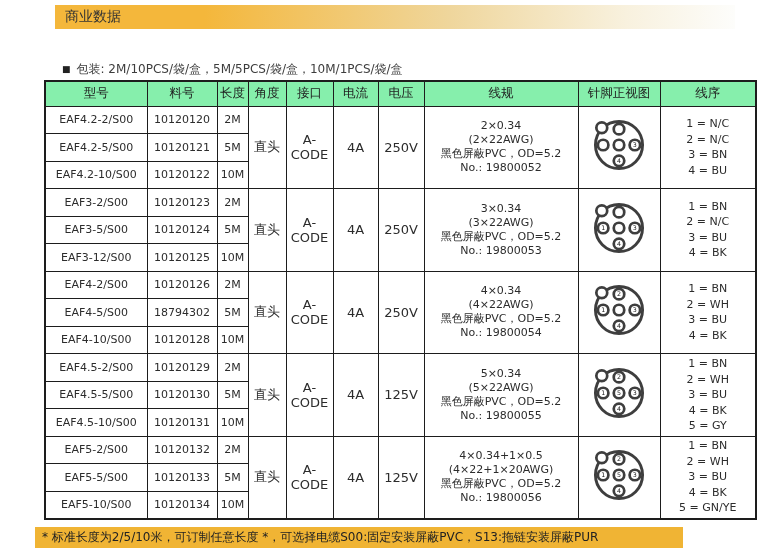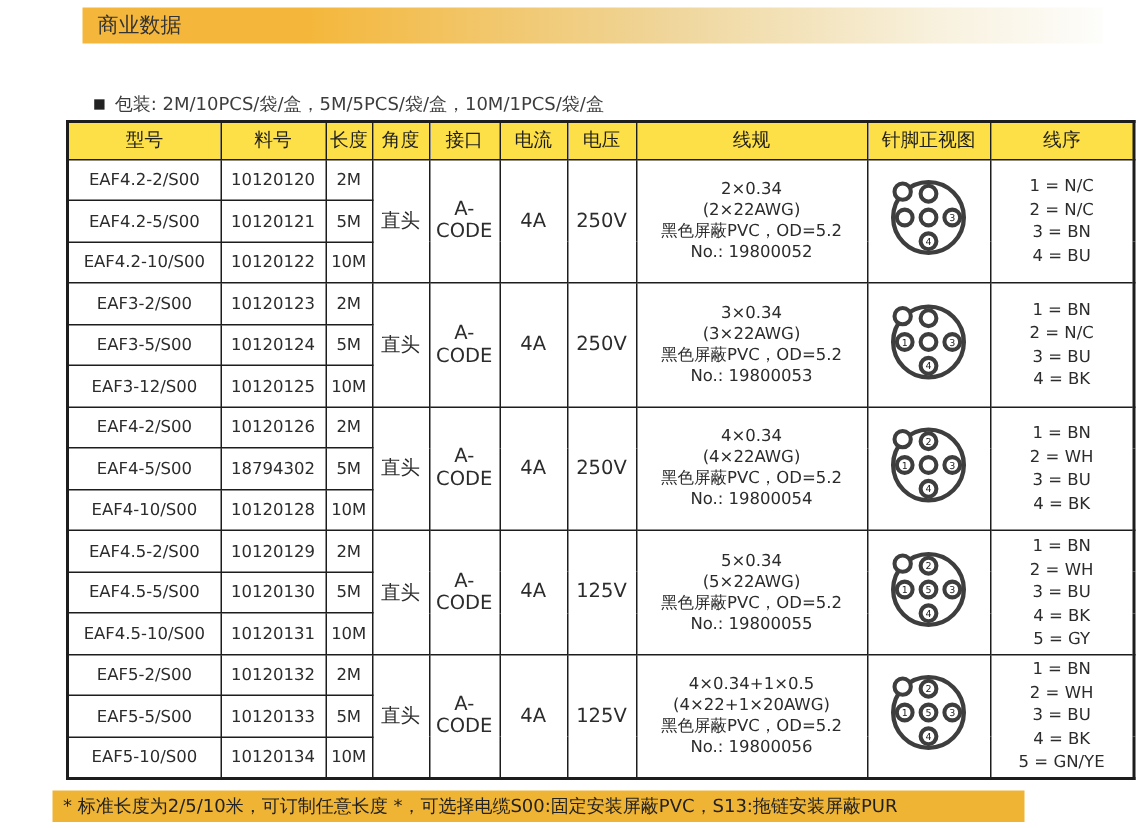--- a/index.html
+++ b/index.html
@@ -20,21 +20,21 @@
   table.product {
     position: absolute; left: 44px; top: 80px;
     border-collapse: collapse; table-layout: fixed;
     border: 2px solid #1d1d1d;
   }
   table.product th, table.product td {
     border: 1px solid #1d1d1d; text-align: center; vertical-align: middle;
     padding: 0; color: #2c2c2c; overflow: hidden;
   }
   table.product thead th {
-    background: #fde047; height: 25px; font-size: 12.5px; font-weight: normal; color: #1e1e1e;
+    background: #86efac; height: 25px; font-size: 12.5px; font-weight: normal; color: #1e1e1e;
   }
   table.product tbody tr { height: 27.5px; }
   td.model-cell, td.part-cell, td.len-cell { font-size: 11px; }
   td.small-cell { font-size: 13px; margin-top: 20px; }
   td.sep-left { border-left-width: 2px; }
   td.wire-spec-cell { font-size: 11px; line-height: 14px; }
   td.pin-cell { padding: 0; }
   td.wire-seq-cell { text-align: left; padding-left: 13px; font-size: 11px; line-height: 15.5px; }
 
   .footnote-bar {

